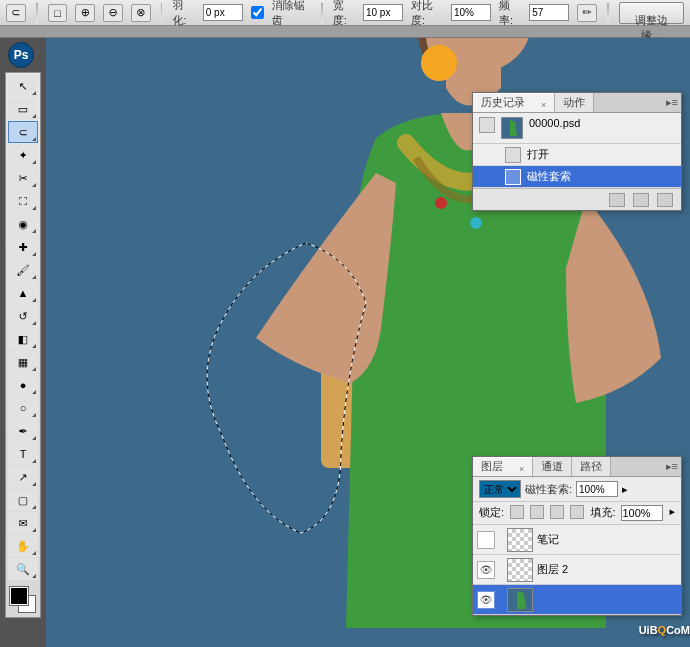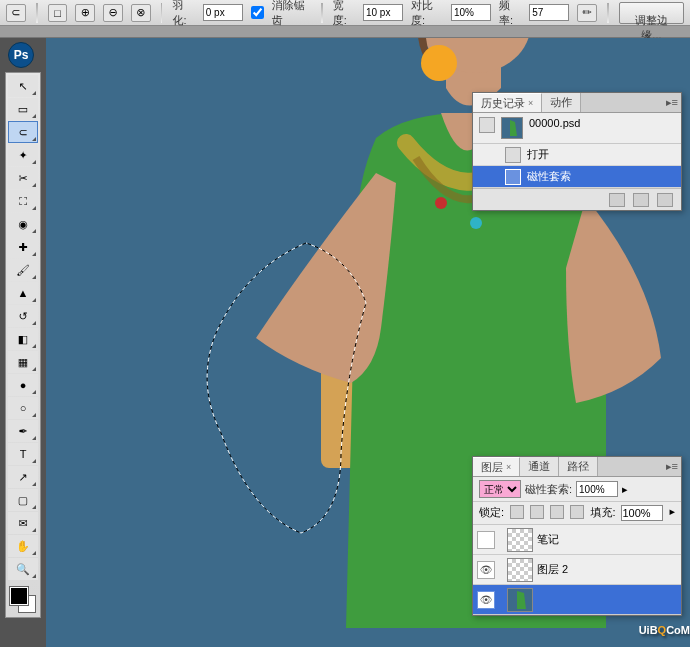--- a/index.html
+++ b/index.html
@@ -25,39 +25,39 @@
 .skin{fill:#c89878}
 .dress{fill:#3f9c3e}
 .hair{fill:#6b4a32}
 .earring{fill:#f5a623}
 .chair{fill:#d4a255}
 .selection{position:absolute;left:145px;top:195px;width:220px;height:310px;pointer-events:none}
 .selection path{fill:none;stroke:#000;stroke-width:1;stroke-dasharray:4 4}
 .selection path.w{stroke:#fff;stroke-dashoffset:4}
 .panel{position:absolute;background:linear-gradient(#e9e9e9,#dcdcdc);border:1px solid #6d6d6d;box-shadow:2px 2px 6px rgba(0,0,0,.3)}
 .panel .tabs{display:flex;height:20px;background:#cfcfcf;border-bottom:1px solid #999}
-.panel .tab{padding:2px 8px;background:#e5e5e5;border-right:1px solid #aaa;color:#444;display:flex;align-items:center;gap:3px}
+.panel .tab{padding:2px 8px;background:#e5e5e5;border-right:1px solid #aaa;color:#444;display:flex;align-items:flex-end;gap:16px}
 .panel .tab.act{background:#f2f2f2;border-top:1px solid #fff}
 .panel .tab .x{color:#777;font-size:9px}
 .panel .menubtn{margin-left:auto;width:18px;display:flex;align-items:center;justify-content:center;color:#555}
 .history{left:472px;top:92px;width:210px}
 .history .thumb-row{display:flex;align-items:flex-start;padding:4px 6px;background:#eee;border-bottom:1px solid #c8c8c8;gap:6px}
 .history .thumb-row .br{width:16px;height:16px;background:#ddd;border:1px solid #999}
 .history .thumb-row .mini{width:22px;height:22px;background:#3d6a8a;border:1px solid #888;display:flex;align-items:center;justify-content:center}
 .history .thumb-row .mini svg{width:14px;height:20px}
 .history .list{background:#eee}
 .history .row{display:flex;align-items:center;height:22px;padding:0 6px;gap:6px;border-bottom:1px solid #d5d5d5}
 .history .row.sel{background:#3b6fd6;color:#fff}
 .history .row .ico{width:16px;height:16px;background:#ddd;border:1px solid #999;display:inline-block}
 .history .row.sel .ico{background:#6a92e0;border-color:#fff}
 .history .foot{height:22px;background:#e3e3e3;border-top:1px solid #bbb;display:flex;justify-content:flex-end;align-items:center;gap:8px;padding:0 8px}
 .history .foot span{width:16px;height:14px;background:#d0d0d0;border:1px solid #999}
 .layers{left:472px;top:456px;width:210px}
 .layers .opts{display:flex;align-items:center;padding:3px 6px;gap:4px;background:#ececec;border-bottom:1px solid #c8c8c8}
-.layers select{height:18px;border:1px solid #888;background:#f9a8d4;font-size:10px}
+.layers select{height:18px;border:1px solid #888;background:#0369a1;font-size:10px}
 .layers .opts .lbl{color:#333}
 .layers .opts input{width:42px;height:16px;border:1px solid #888;background:#fff;font-size:10px;padding:0 2px}
 .layers .lock{display:flex;align-items:flex-start;padding:3px 6px;gap:6px;background:#ececec;border-bottom:1px solid #c8c8c8}
 .layers .lock .ic{width:14px;height:14px;background:#d6d6d6;border:1px solid #999}
 .layers .list{background:#eee}
 .layers .lrow{display:flex;align-items:center;height:30px;border-bottom:1px solid #ccc;padding:0 4px;gap:4px}
 .layers .lrow.sel{background:#3b6fd6;color:#fff}
 .layers .eye{width:18px;height:18px;border:1px solid #aaa;background:#fff;display:flex;align-items:center;justify-content:center;font-size:10px;color:#444}
 .layers .lrow.sel .eye{border-color:#6a92e0}
 .layers .lthumb{width:26px;height:24px;border:1px solid #888;background:#fff;background-image:linear-gradient(45deg,#ccc 25%,transparent 25%,transparent 75%,#ccc 75%),linear-gradient(45deg,#ccc 25%,transparent 25%,transparent 75%,#ccc 75%);background-size:8px 8px;background-position:0 0,4px 4px}

